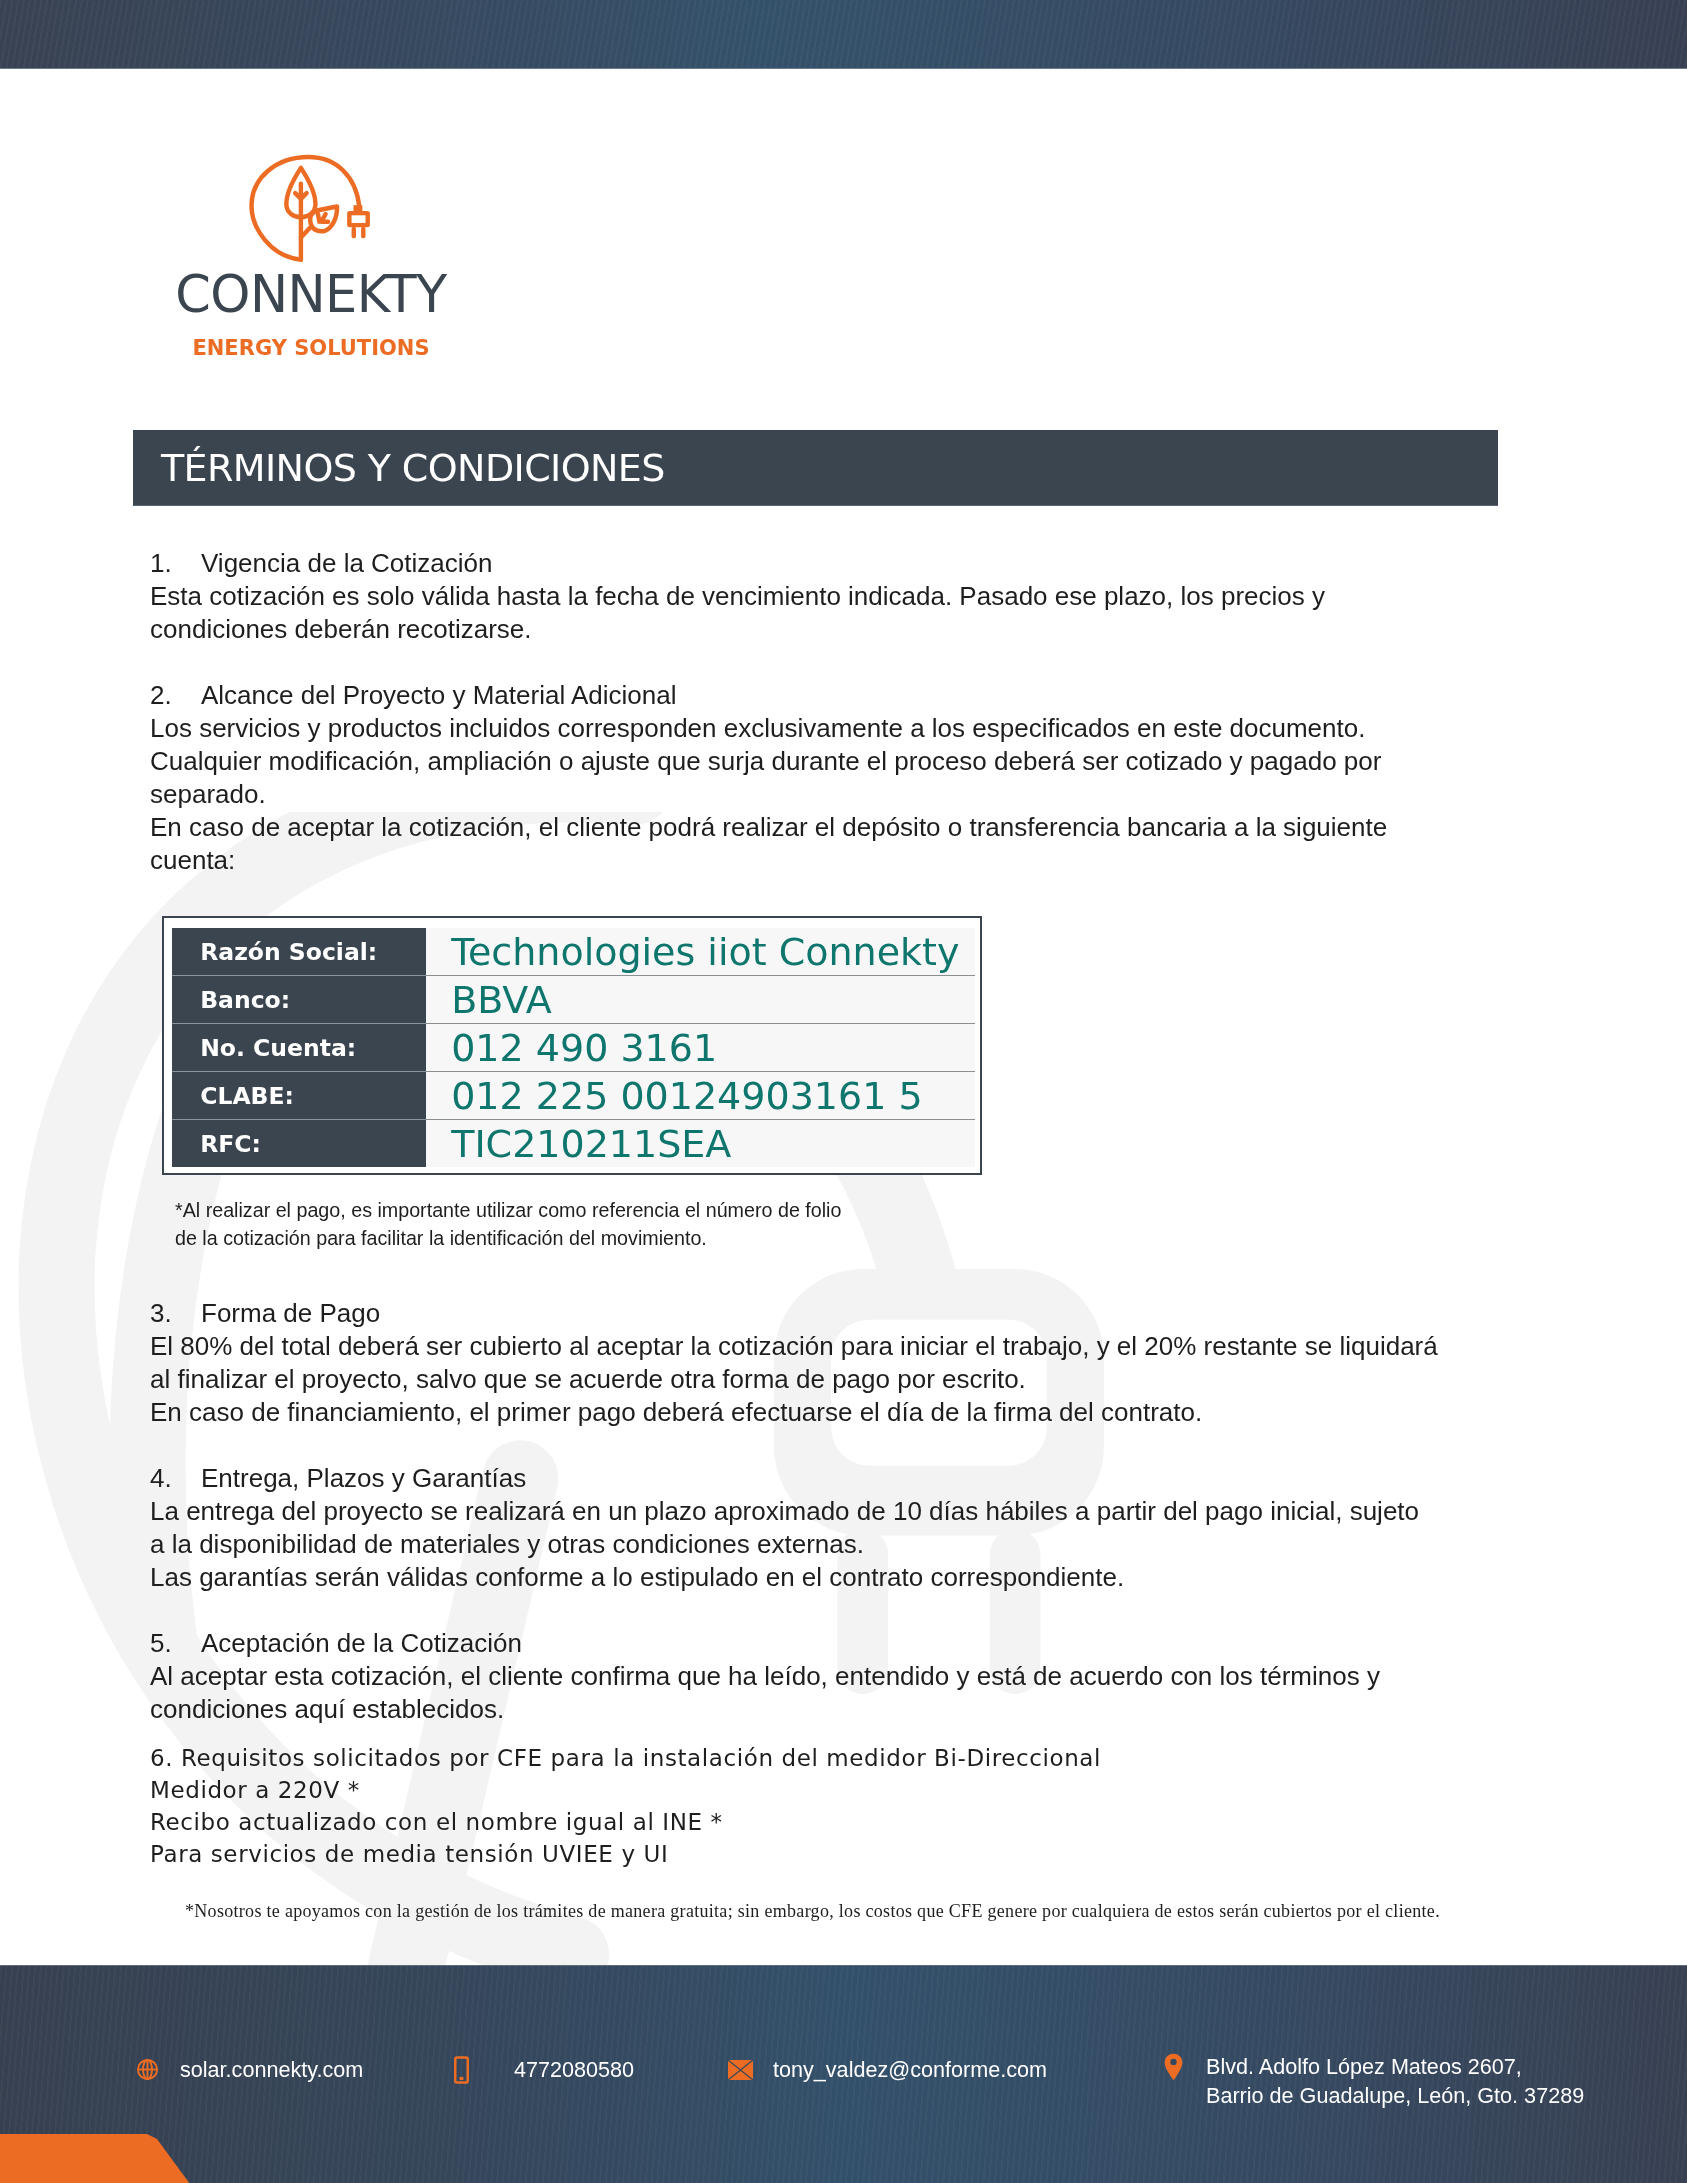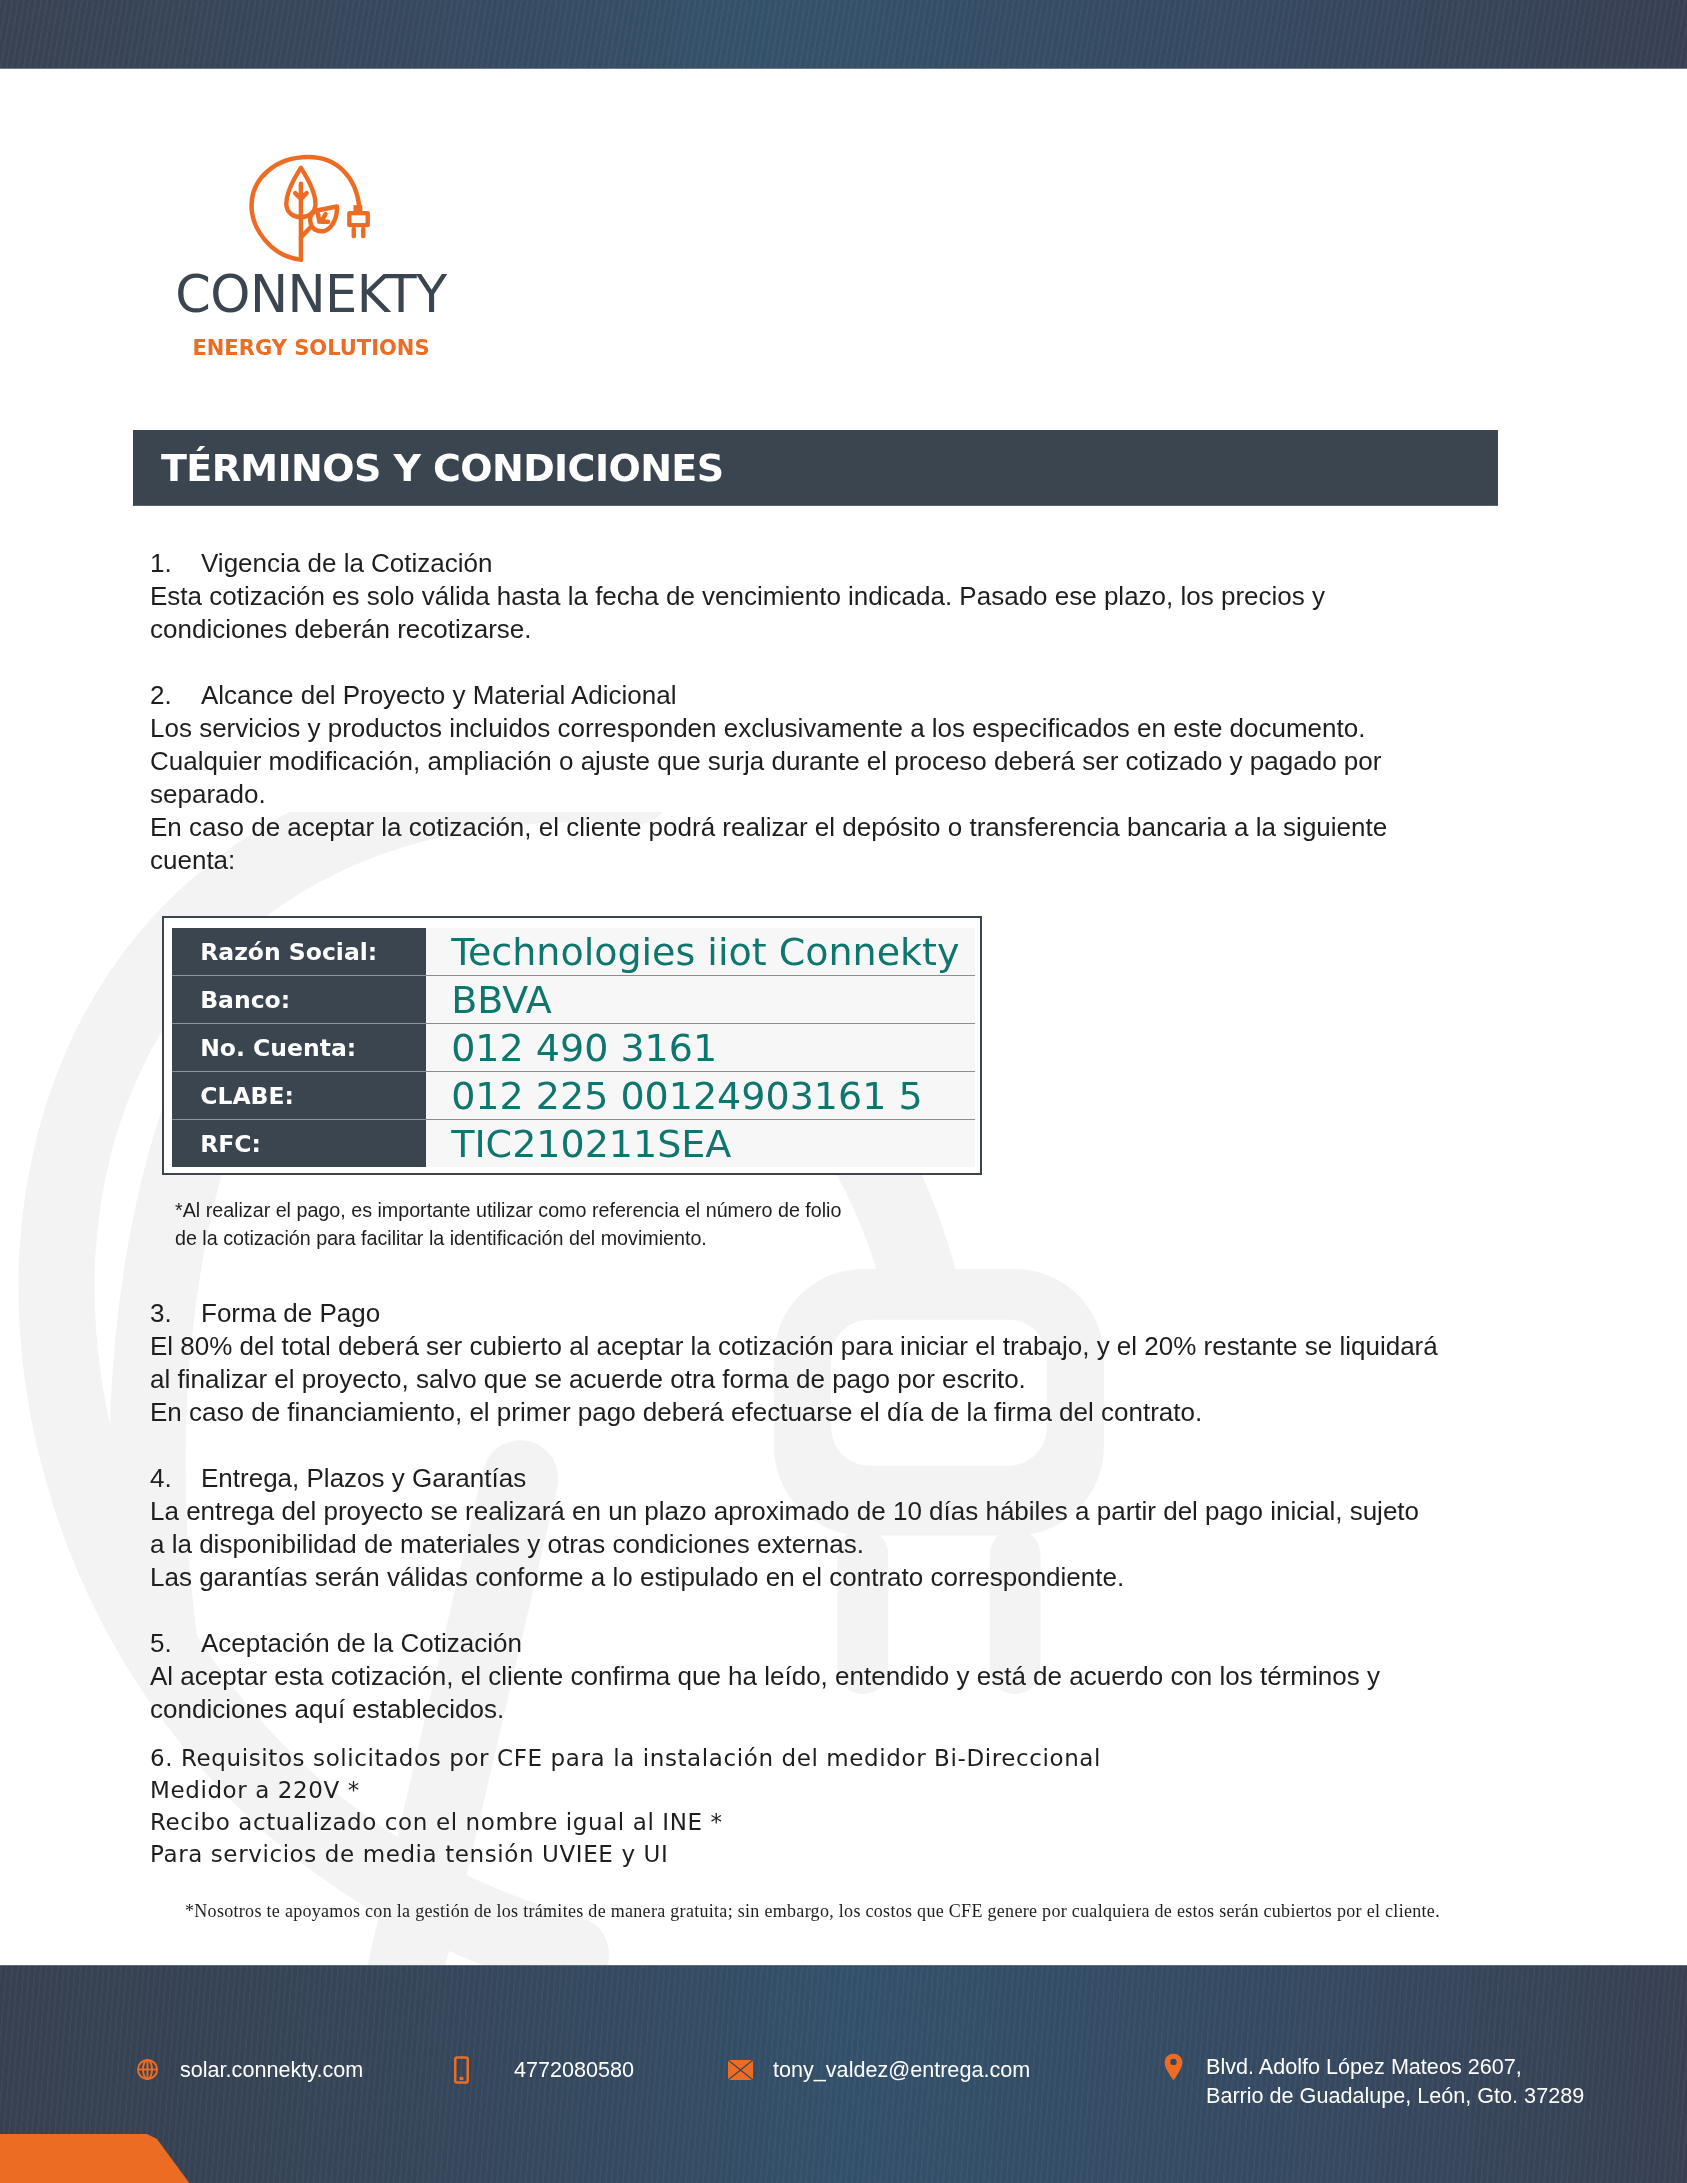--- a/index.html
+++ b/index.html
@@ -32,21 +32,21 @@
     color:#ec6c23; line-height:1;
   }
   
   .title-bar {
     position:absolute; left:133px; top:430px; width:1365px; height:75px; z-index:2;
     background:#3b4550; border-bottom:1.3px solid #5a6570;
     display:flex; align-items:center;
   }
   .title-bar h1 {
     margin:0 0 0 28px; color:#fff; font-family:"DejaVu Sans", sans-serif;
-    font-weight:bold; font-size:38px; letter-spacing:-0.6px;text-align:right;
+    font-weight:normal; font-size:38px; letter-spacing:-0.6px;text-align:right;
   }
   
   .content { position:absolute; left:150px; top:547px; width:1351px; z-index:2; }
   .sec { font-family:"Liberation Sans", sans-serif; font-size:26px; line-height:33px; color:#1e1e1e; margin:0; }
   .sec .num { display:inline-block; width:51px; }
   .sec p { margin:0; }
   .gap { height:33px; }
   
   .bank-box {
     position:absolute; left:162px; top:916px; width:820px; height:259px; z-index:2;
@@ -240,21 +240,21 @@
     <span>4772080580</span>
   </div>
 
   <div class="contact c-mail">
     <span class="ic">
       <svg width="25" height="20" viewBox="0 0 40 32">
           <rect x="0" y="0" width="40" height="32" fill="#ec6c23"></rect>
           <path d="M0 0 L20 16 L40 0 M0 32 L20 16 L40 32" stroke="#35475c" stroke-width="2" fill="none"></path>
         </svg>
     </span>
-    <span>tony_valdez@entrega.com</span>
+    <span>tony_valdez@conforme.com</span>
   </div>
 
   <div class="contact c-addr">
     <span class="ic">
       <svg width="19" height="28" viewBox="0 0 30 44">
           <path d="M15 1 C6 1 1 8 1 15 C1 25 15 43 15 43 C15 43 29 25 29 15 C29 8 24 1 15 1 Z" fill="#ec6c23"></path>
           <circle cx="15" cy="14" r="5" fill="#35475c"></circle>
         </svg>
     </span>
     <span>

